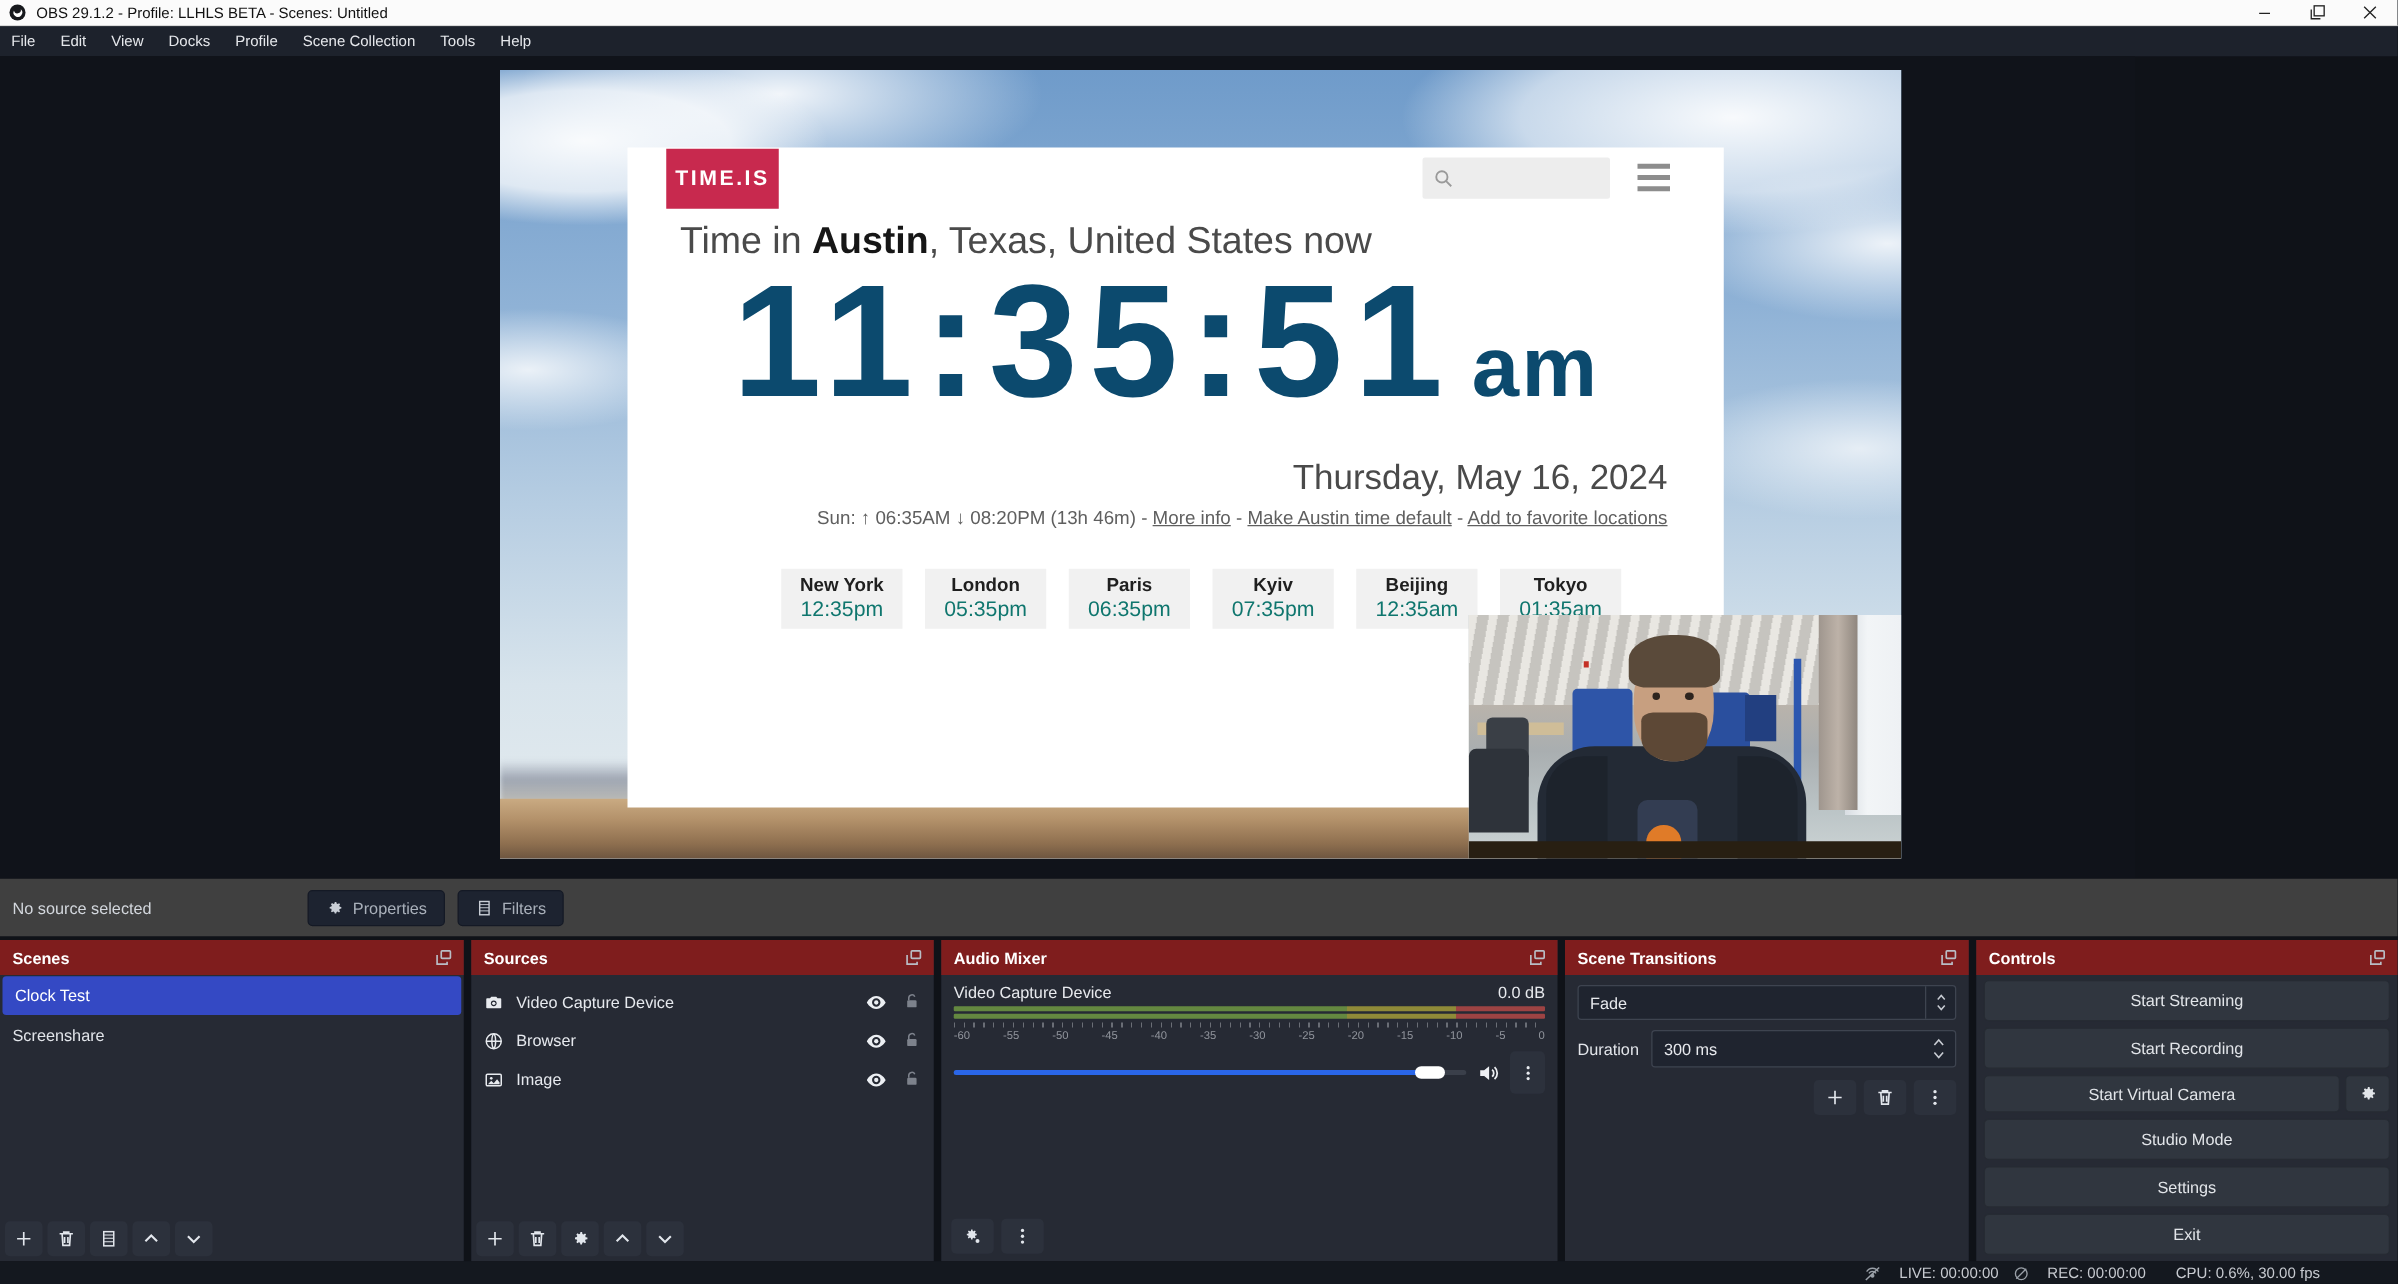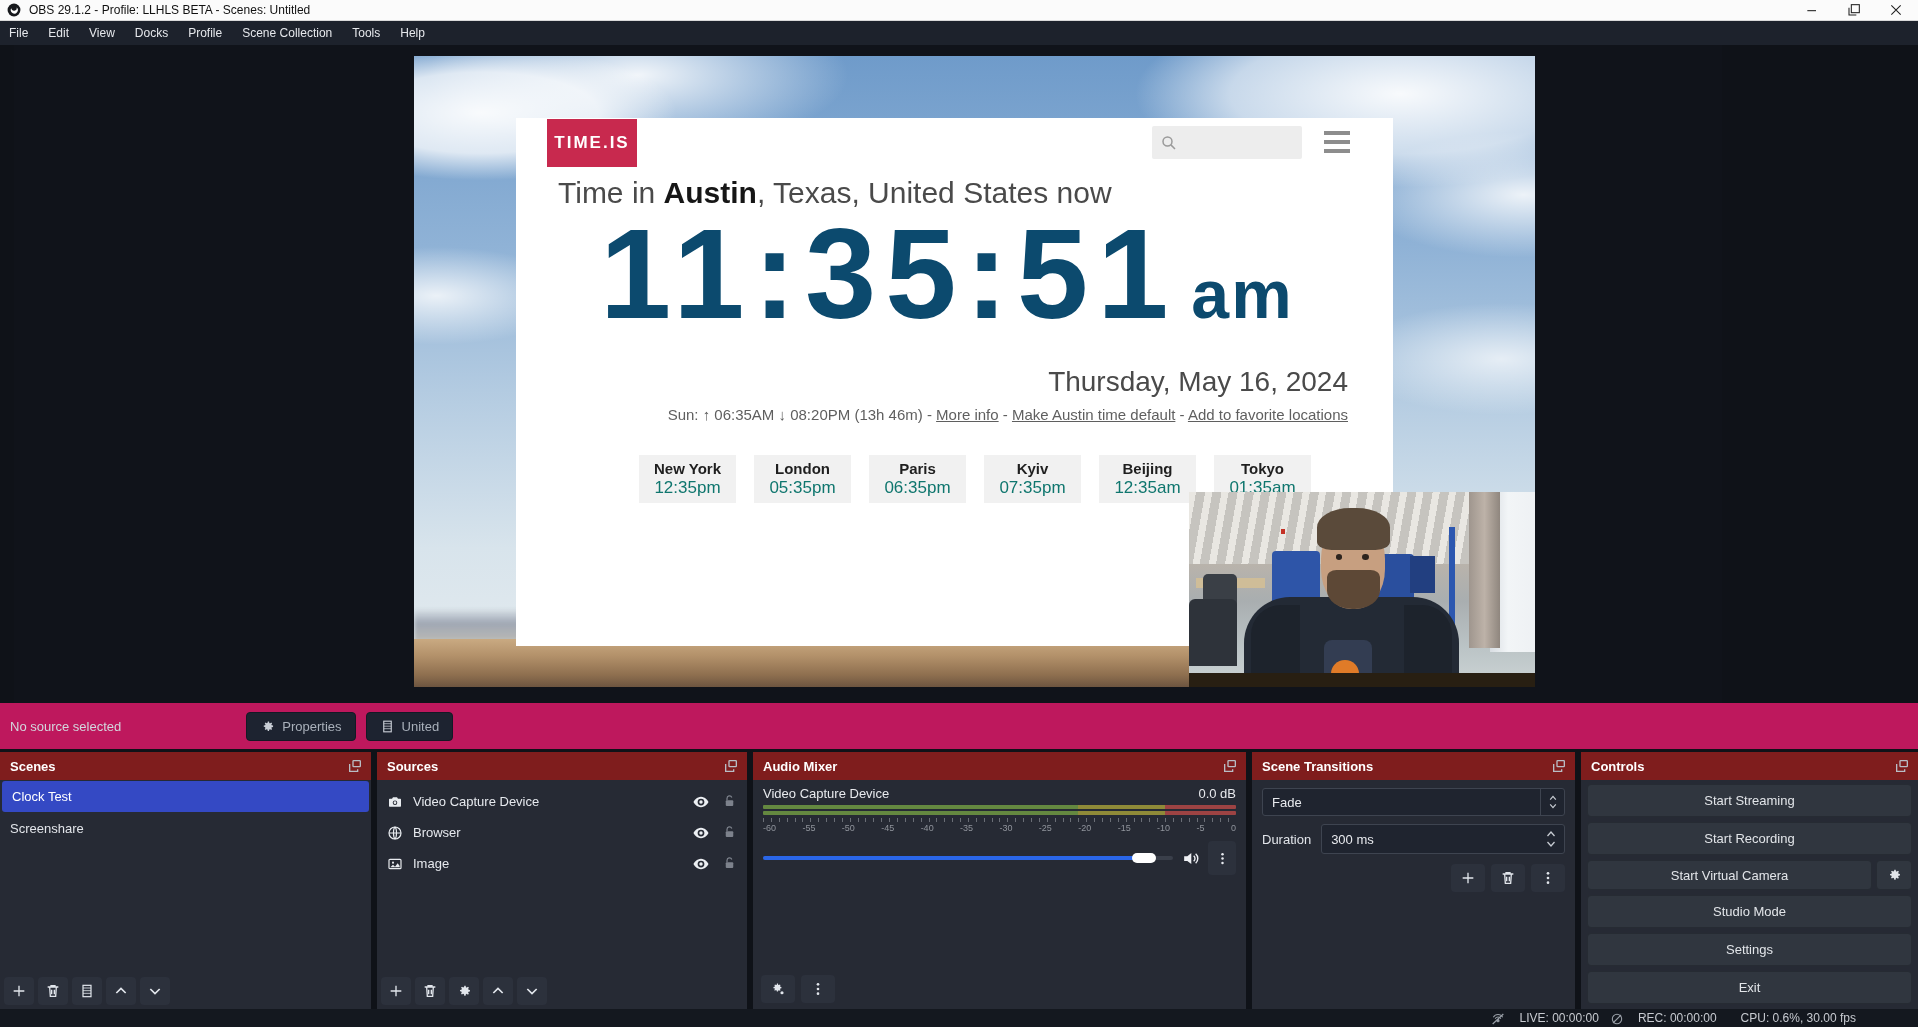--- a/index.html
+++ b/index.html
@@ -14,21 +14,21 @@
   .win-btns { margin-left:auto; display:flex; align-items:center; gap:26px; padding-right:14px; color:#222; }
   .win-btn { width:16px; height:16px; cursor:default; }
 
   
   .menubar { position:absolute; left:0; top:21px; width:1918px; height:24px; background:#1d222c;
     display:flex; align-items:center; color:#e6e8ec; font-size:12px; }
   .menu-item { padding:0 10px; line-height:24px; }
   .menu-item:first-child { padding-left:9px; }
 
   
-  .preview { position:absolute; left:14px; top:45px; width:1708px; height:658px; background:#10131a; }
+  .preview { position:absolute; left:0; top:45px; width:1708px; height:658px; background:#10131a; }
   .scene { position:absolute; left:400px; top:11px; width:1121px; height:631px; overflow:hidden; background:#8fb2d4; }
   .sky { position:absolute; inset:0;
     background:
       radial-gradient(ellipse 260px 90px at 6% 9%, rgba(255,255,255,.95) 0%, rgba(255,255,255,.75) 45%, rgba(255,255,255,0) 75%),
       radial-gradient(ellipse 300px 110px at 20% 3%, rgba(255,255,255,.9) 0%, rgba(255,255,255,0) 70%),
       radial-gradient(ellipse 340px 120px at 88% 6%, rgba(255,255,255,.95) 0%, rgba(255,255,255,.6) 50%, rgba(255,255,255,0) 78%),
       radial-gradient(ellipse 240px 90px at 99% 22%, rgba(255,255,255,.85) 0%, rgba(255,255,255,0) 70%),
       radial-gradient(ellipse 200px 70px at 2% 38%, rgba(255,255,255,.8) 0%, rgba(255,255,255,0) 70%),
       radial-gradient(ellipse 220px 80px at 97% 48%, rgba(255,255,255,.7) 0%, rgba(255,255,255,0) 70%),
       linear-gradient(180deg, #6f9bca 0%, #8fb2d6 30%, #b6cde2 55%, #d8e4ec 78%, #e6ecef 100%); }
@@ -85,21 +85,21 @@
   .wc-badge { position:absolute; left:41%; top:86%; width:8%; height:14%; background:#e07b28; border-radius:50% 50% 0 0; }
   .wc-head { position:absolute; left:37%; top:8%; width:21%; height:52%; }
   .wc-face { position:absolute; left:6%; top:14%; width:88%; height:86%; background:#c79f80; border-radius:42% 42% 46% 46%; }
   .wc-hair { position:absolute; left:0; top:0; width:100%; height:42%; background:#5a4a3a; border-radius:46% 46% 20% 20%; }
   .wc-beard { position:absolute; left:14%; top:62%; width:72%; height:38%; background:#5d4836; border-radius:18% 18% 48% 48%; }
   .wc-eyeL, .wc-eyeR { position:absolute; top:46%; width:9%; height:6%; background:#2d241e; border-radius:50%; }
   .wc-eyeL { left:26%; } .wc-eyeR { left:62%; }
   .wc-desk { position:absolute; left:0; bottom:0; width:100%; height:7%; background:#281f12; }
 
   
-  .srcbar { position:absolute; left:0; top:703px; width:1918px; height:46px; background:#be185d;
+  .srcbar { position:absolute; left:0; top:703px; width:1918px; height:46px; background:#404040;
     display:flex; align-items:center; color:#d3d7dd; font-size:13px; }
   .srcbar-status { margin-left:10px; }
   .tool-btn { height:29px; border-radius:4px; background:#1d2330; border:1px solid #141925; color:#a9b0ba;
     display:flex; align-items:center; gap:7px; padding:0 13px; font-size:13px; }
   .tool-btn .ic { width:15px; height:15px; color:#c9ced6; }
   .btn-properties { margin-left:125px; }
   .btn-filters { margin-left:10px; }
 
   
   .docks { position:absolute; left:0; top:752px; width:1918px; height:257px; display:flex; }
@@ -308,21 +308,21 @@
     </span>
     <span>Properties</span>
   </div>
   <div class="tool-btn btn-filters">
     <span class="ic">
       <svg viewBox="0 0 24 24" fill="none" stroke="currentColor">
           <rect x="6" y="3.5" width="12" height="17" stroke-width="1.8"></rect>
           <path d="M6 7.5h12M6 11.5h12M6 15.5h12" stroke-width="1.2"></path>
         </svg>
     </span>
-    <span>United</span>
+    <span>Filters</span>
   </div>
 </div>
 
 <div class="docks">
 
   <div class="panel p-scenes">
     <div class="p-head">
       <span>Scenes</span>
       <span class="p-pop">
         <svg viewBox="0 0 24 24" fill="none" stroke="currentColor" stroke-width="2">

